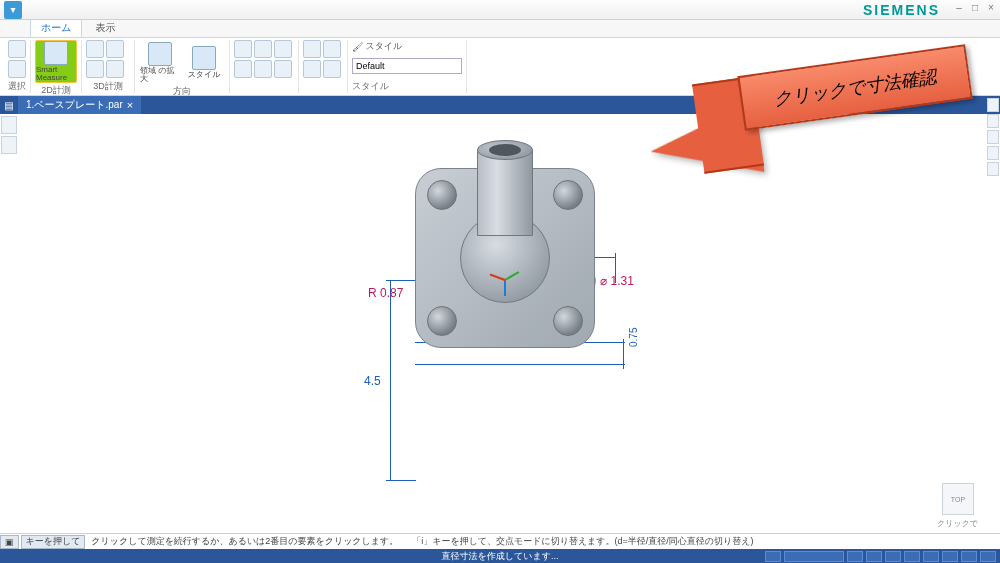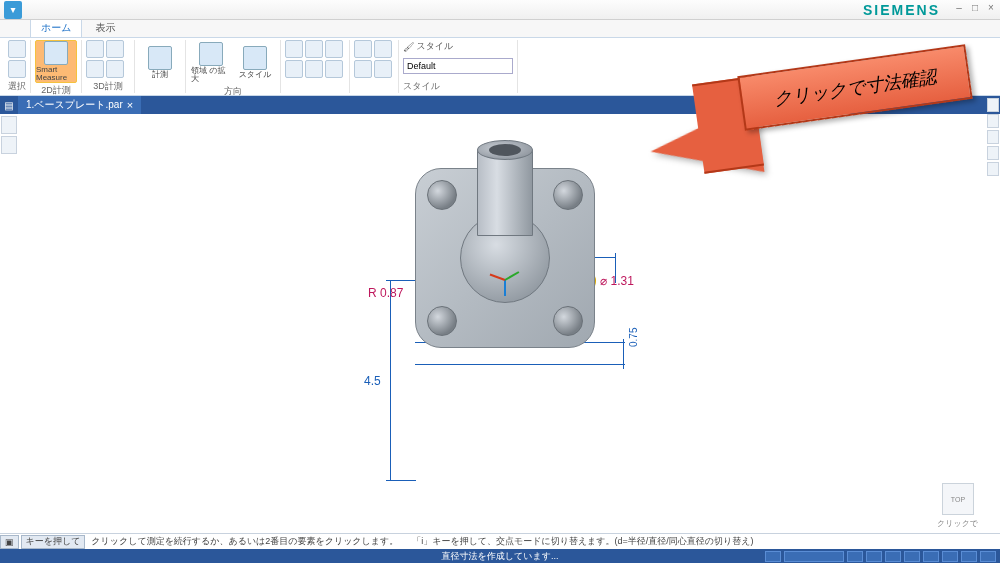--- a/index.html
+++ b/index.html
@@ -19,21 +19,21 @@
 .ribtabs .tab.active { background:#fff; border-color:#c9d8e8; color:#1a6fc7;}
 .ribtabs .tab:not(.active) { color:#555;}
 
 
 .ribbon { height:58px; background:#fff; border-bottom:1px solid #c9d8e8; display:flex; align-items:stretch; padding:2px 4px;}
 .rgroup { display:flex; flex-direction:column; align-items:center; justify-content:space-between; padding:0 4px; border-right:1px solid #e4e4e4;}
 .rgroup .icons { display:flex; gap:2px; flex-wrap:wrap; max-width:70px;}
 .rgroup .icons.col { flex-direction:column; }
 .rgroup .lbl { font-size:9px; color:#666; margin-top:1px;}
 .big-btn { display:flex; flex-direction:column; align-items:center; justify-content:center; width:42px; height:44px; border:1px solid transparent; border-radius:2px; cursor:pointer;}
-.big-btn.active { background:#fdba74; border-color:#f5c23e;}
+.big-btn.active { background:#84cc16; border-color:#f5c23e;}
 .big-btn .ico { width:24px; height:24px; background:#d8e8f7; border:1px solid #8ab; border-radius:2px;}
 .big-btn .txt { font-size:8px; color:#444; margin-top:1px; line-height:1;}
 .sml { width:18px; height:18px; background:#e8f0f8; border:1px solid #b5c8da; border-radius:2px; cursor:pointer;}
 .style-combo { width:110px; height:16px; border:1px solid #aac; font-size:9px; padding-left:3px; background:#fff;}
 
 
 .doctabs { height:18px; background:#2b579a; display:flex; align-items:center;}
 .doctabs .dtab { background:#3a6db5; color:#fff; padding:2px 8px; font-size:10px; display:flex; align-items:center; gap:4px; height:100%;}
 .doctabs .dtab .close { color:#fff; font-size:11px; cursor:pointer;}
 .doctabs .dleft { width:18px; height:100%; background:#2b579a; display:flex; align-items:center; justify-content:center;}
@@ -135,26 +135,20 @@
   <div class="rgroup">
     <div class="icons" style="max-width:44px">
       <div class="sml"></div>
       <div class="sml"></div>
       <div class="sml"></div>
       <div class="sml"></div>
     </div>
     <div class="lbl">3D計測</div>
   </div>
   <div class="rgroup">
-    <div class="big-btn">
-      <div class="ico"></div>
-      <div class="txt">計測</div>
-    </div>
-  </div>
-  <div class="rgroup">
     <div style="display:flex; gap:2px;">
       <div class="big-btn">
         <div class="ico"></div>
         <div class="txt">領域
 の拡大</div>
       </div>
       <div class="big-btn">
         <div class="ico"></div>
         <div class="txt">スタイル</div>
       </div>

